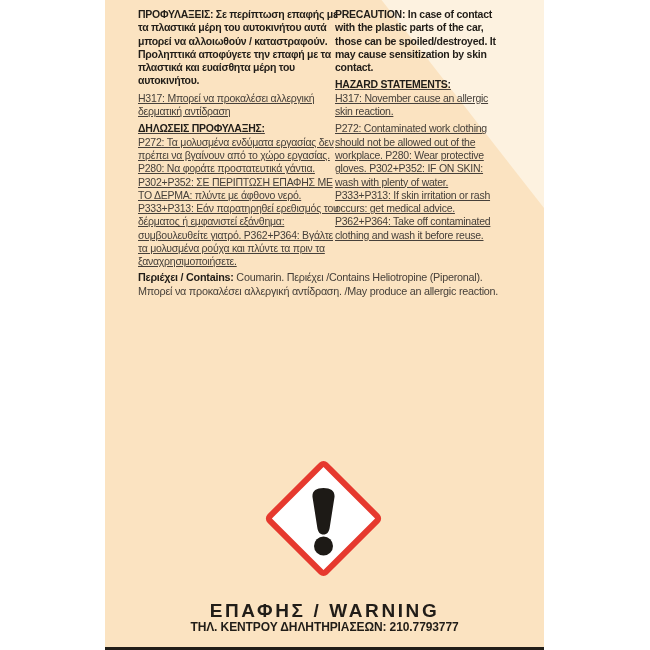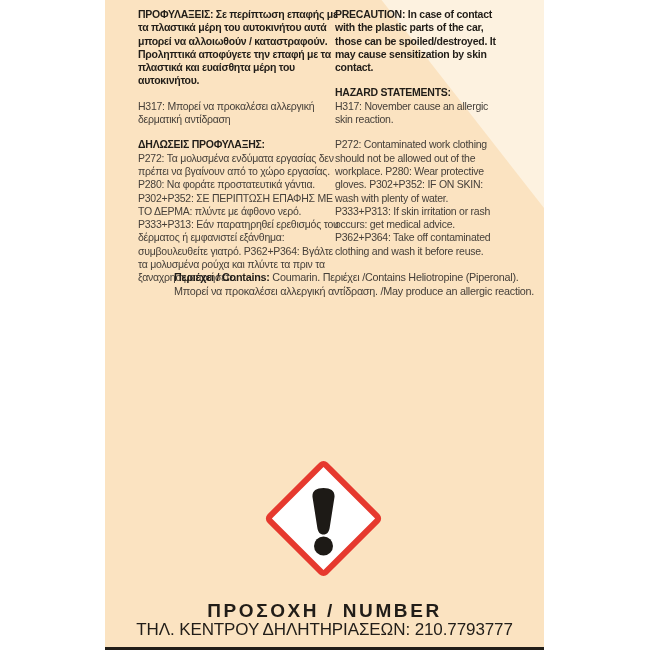--- a/index.html
+++ b/index.html
@@ -16,43 +16,43 @@
   }
   .highlight-wash {
     position:absolute; left:0; top:0; width:439px; height:208px;
     background:#fdf2e0;
     clip-path:polygon(63% 0, 100% 0, 100% 100%);
   }
   .col { position:absolute; top:8px; color:#46403a; font-size:10.5px; line-height:13.3px; letter-spacing:-0.25px; }
   .col-left  { left:33px;  width:204px; }
   .col-right { left:230px; width:170px; }
   .sec { margin:0; }
-  .sec + .sec { margin-top:12px; }
+  .sec + .sec { margin-top:4px;text-decoration:underline; }
   .b, .heading { font-weight:bold; color:#211d18; }
   .heading { display:block; }
   .fullw { position:absolute; left:33px; width:377px; color:#46403a; font-size:10.8px; line-height:13.6px; letter-spacing:-0.25px; }
-  .contains-block   { top:271px;margin-left:36px; }
+  .contains-block   { top:271px; }
   .ingredients-block{ top:307px; }
 
   .pictogram {
     position:absolute; left:176px; top:476px; width:85px; height:85px;
     background:#ffffff; border:6px solid #e6392e; border-radius:6px;
     transform:rotate(45deg); box-sizing:border-box;
   }
   .bang {
     position:absolute; left:188px; top:480px; width:61px; height:78px;
   }
   .bang svg { width:100%; height:100%; display:block; }
 
   .signal-word {
     position:absolute; left:0; width:439px; top:600px; text-align:center;
     font-weight:bold; font-size:19px; letter-spacing:2.6px; color:#211d18;
   }
   .phone { position:absolute; left:0; width:439px; text-align:center;
-    font-weight:normal; font-size:17px; letter-spacing:-0.1px; color:#211d18; }
+    font-weight:bold; font-size:12px; letter-spacing:-0.1px; color:#211d18; }
   .phone-gr { top:620px; }
   .phone-en { top:634px; }
   .bottom-strip { position:absolute; left:0; top:647px; width:439px; height:3px; background:#221e19; }
 </style>
 </head>
 <body>
 
 <div id="canvas">
   <div class="label-panel">
     <div class="highlight-wash"></div>
@@ -73,17 +73,17 @@
 
 
     <div class="pictogram"></div>
     <div class="bang">
       <svg viewBox="0 0 61 78" xmlns="http://www.w3.org/2000/svg" aria-hidden="true">
         <path d="M30.5 8 C 38 8 42 11 41.5 17 L 36.8 47 C 36.2 52 34 54.5 30.5 54.5 C 27 54.5 24.8 52 24.2 47 L 19.5 17 C 19 11 23 8 30.5 8 Z" fill="#1d1a16"></path>
         <circle cx="30.5" cy="66" r="9.5" fill="#1d1a16"></circle>
       </svg>
     </div>
 
-    <div class="signal-word">ΠΡΟΣΟΧΗ / NUMBER</div>
+    <div class="signal-word">ΕΠΑΦΗΣ / WARNING</div>
     <div class="phone phone-gr">ΤΗΛ. ΚΕΝΤΡΟΥ ΔΗΛΗΤΗΡΙΑΣΕΩΝ: 210.7793777</div>
     <div class="bottom-strip"></div>
   </div>
 </div>
 
 </body></html>

